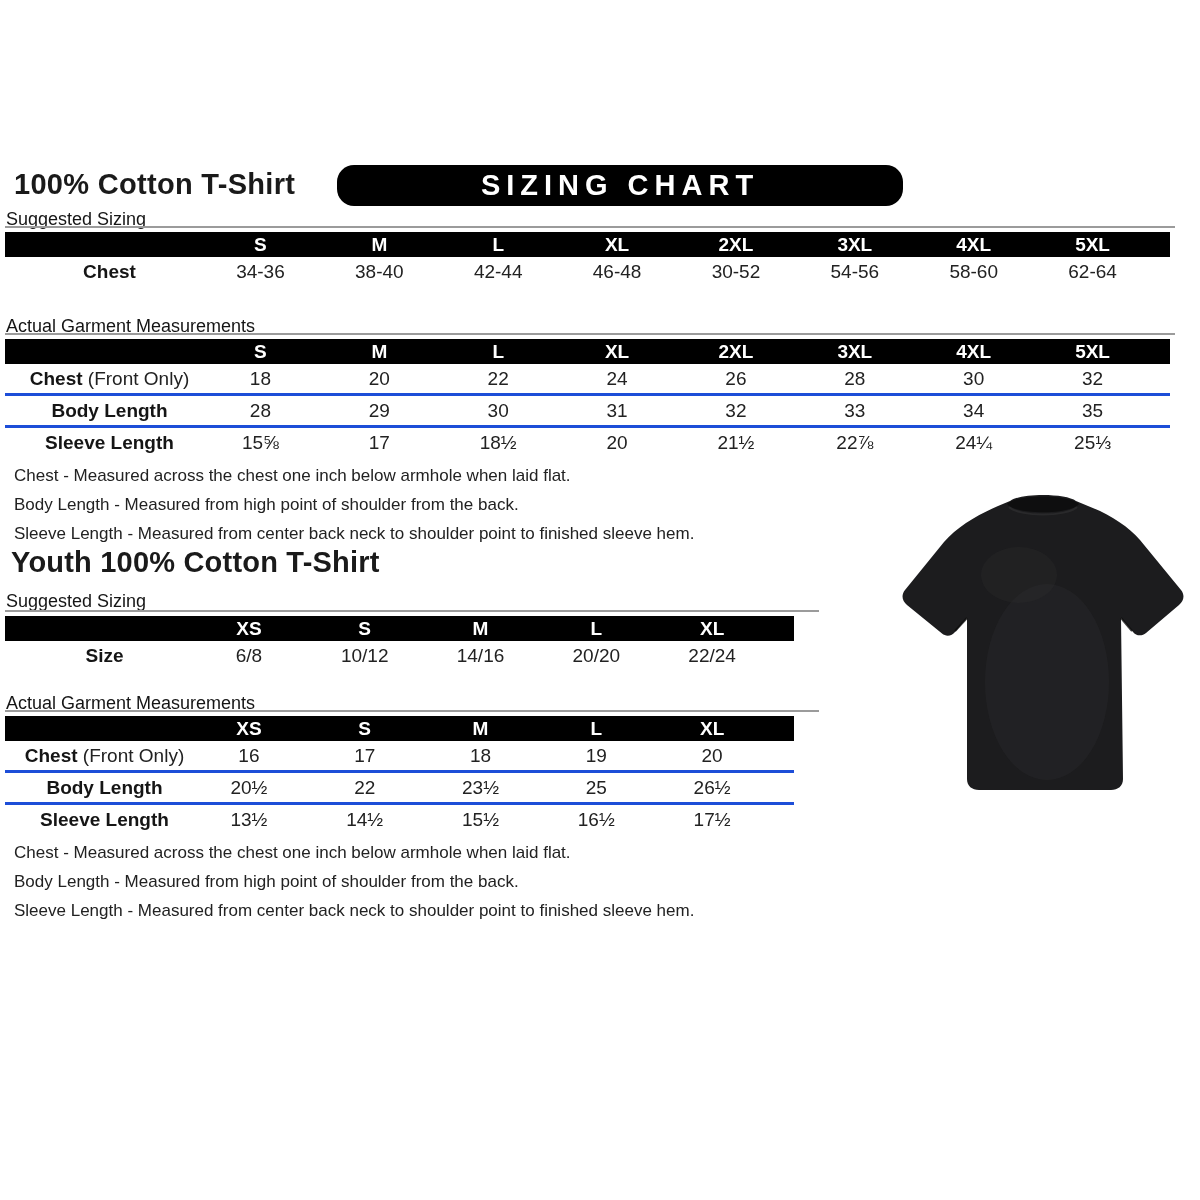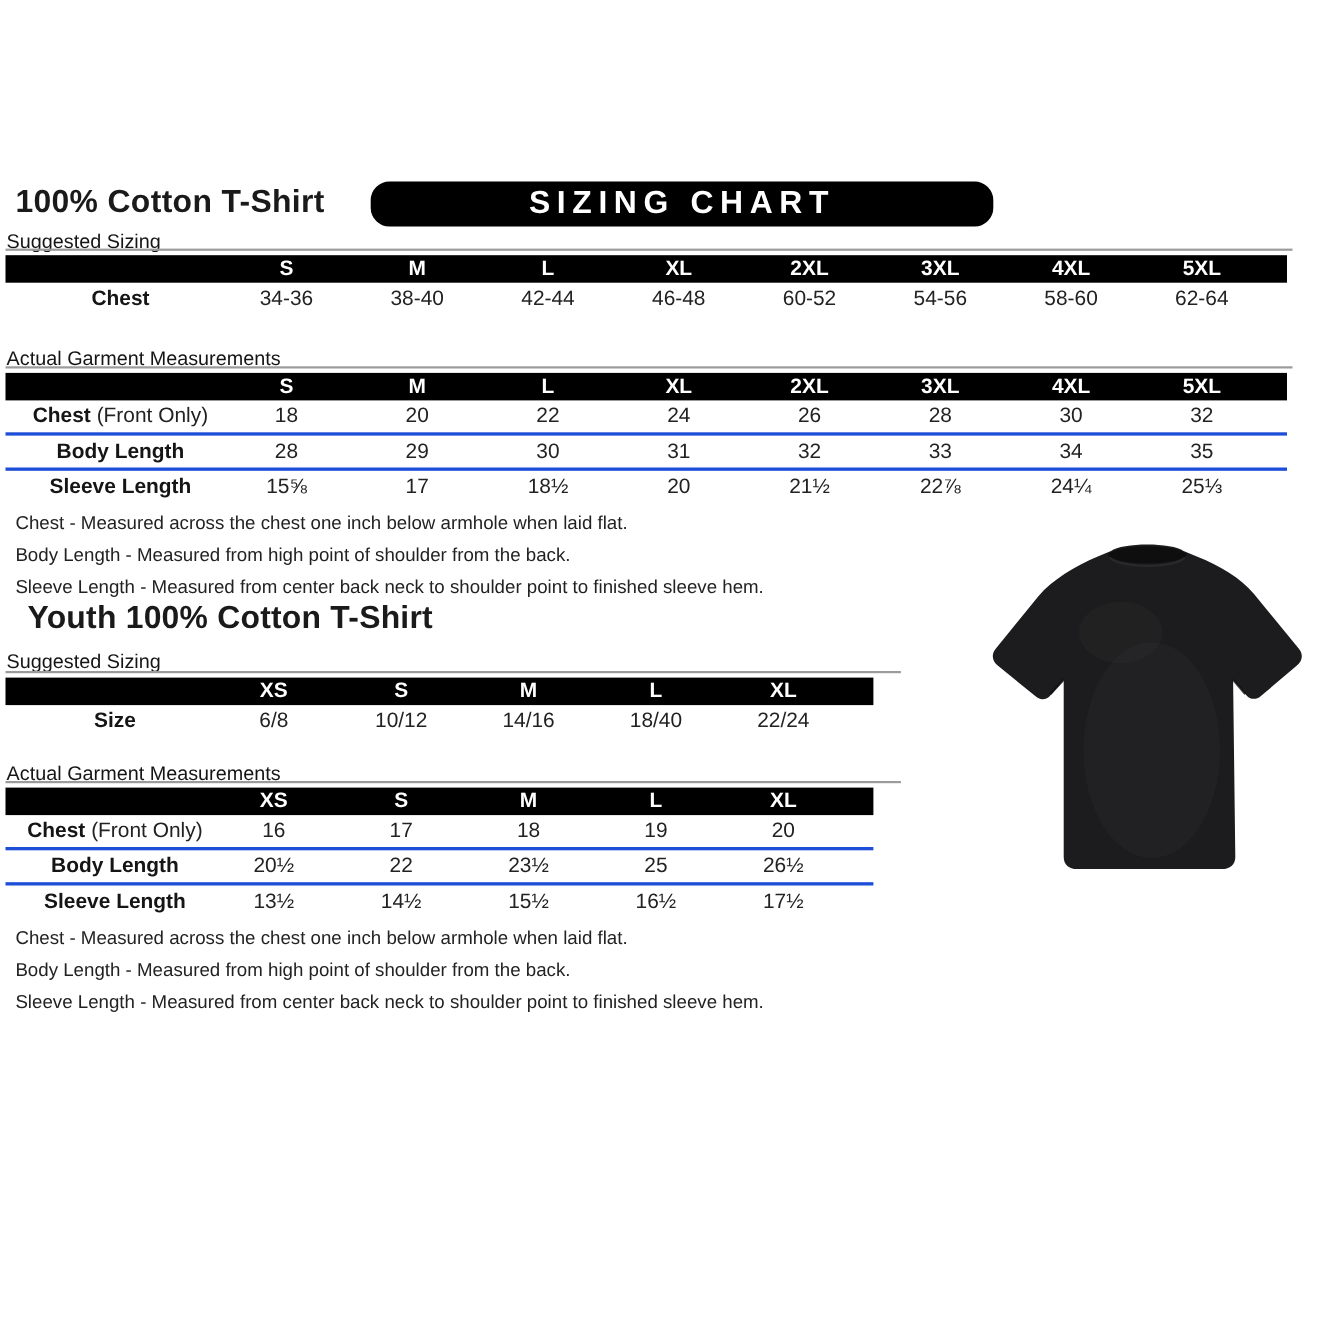--- a/index.html
+++ b/index.html
@@ -47,21 +47,21 @@
   .sz-label{text-align:center;padding-left:13px;}
   .lbl-main{font-weight:bold;color:#151515;}
   .lbl-sfx{font-weight:normal;}
 
   
   .notes{left:14px;font-size:17px;line-height:29px;color:#222;}
   #adult-notes{top:461px;}
   #youth-notes{top:838px;}
 
   
-  .youth-title{left:25px;top:546px;font-size:29px;font-weight:bold;letter-spacing:.2px;}
+  .youth-title{left:11px;top:546px;font-size:29px;font-weight:bold;letter-spacing:.2px;}
 
   
   .tshirt{left:897px;top:487px;width:292px;height:320px;}
 </style>
 </head>
 <body>
 
 <div class="abs page-title">100% Cotton T-Shirt</div>
 
 <div class="abs banner">
@@ -81,21 +81,21 @@
       <div class="sz-cell">3XL</div>
       <div class="sz-cell">4XL</div>
       <div class="sz-cell">5XL</div>
     </div>
     <div class="sz-row sz-data cols-a">
       <div class="sz-cell sz-label"><span class="lbl-main">Chest</span></div>
       <div class="sz-cell">34-36</div>
       <div class="sz-cell">38-40</div>
       <div class="sz-cell">42-44</div>
       <div class="sz-cell">46-48</div>
-      <div class="sz-cell">60-52</div>
+      <div class="sz-cell">30-52</div>
       <div class="sz-cell">54-56</div>
       <div class="sz-cell">58-60</div>
       <div class="sz-cell">62-64</div>
     </div>
   </div>
 
 <div class="abs sec-label" id="adult-actual-label">Actual Garment Measurements</div>
 <div class="abs sz-table" id="adult-actual">
     <div class="sz-rule rule-a"></div>
     <div class="sz-row sz-head cols-a">
@@ -161,21 +161,21 @@
       <div class="sz-cell">S</div>
       <div class="sz-cell">M</div>
       <div class="sz-cell">L</div>
       <div class="sz-cell">XL</div>
     </div>
     <div class="sz-row sz-data cols-y">
       <div class="sz-cell sz-label"><span class="lbl-main">Size</span></div>
       <div class="sz-cell">6/8</div>
       <div class="sz-cell">10/12</div>
       <div class="sz-cell">14/16</div>
-      <div class="sz-cell">18/40</div>
+      <div class="sz-cell">20/20</div>
       <div class="sz-cell">22/24</div>
     </div>
   </div>
 
 <div class="abs sec-label" id="youth-actual-label">Actual Garment Measurements</div>
 <div class="abs sz-table" id="youth-actual">
     <div class="sz-rule rule-y"></div>
     <div class="sz-row sz-head cols-y">
       <div class="sz-cell sz-label"></div>
       <div class="sz-cell">XS</div>

